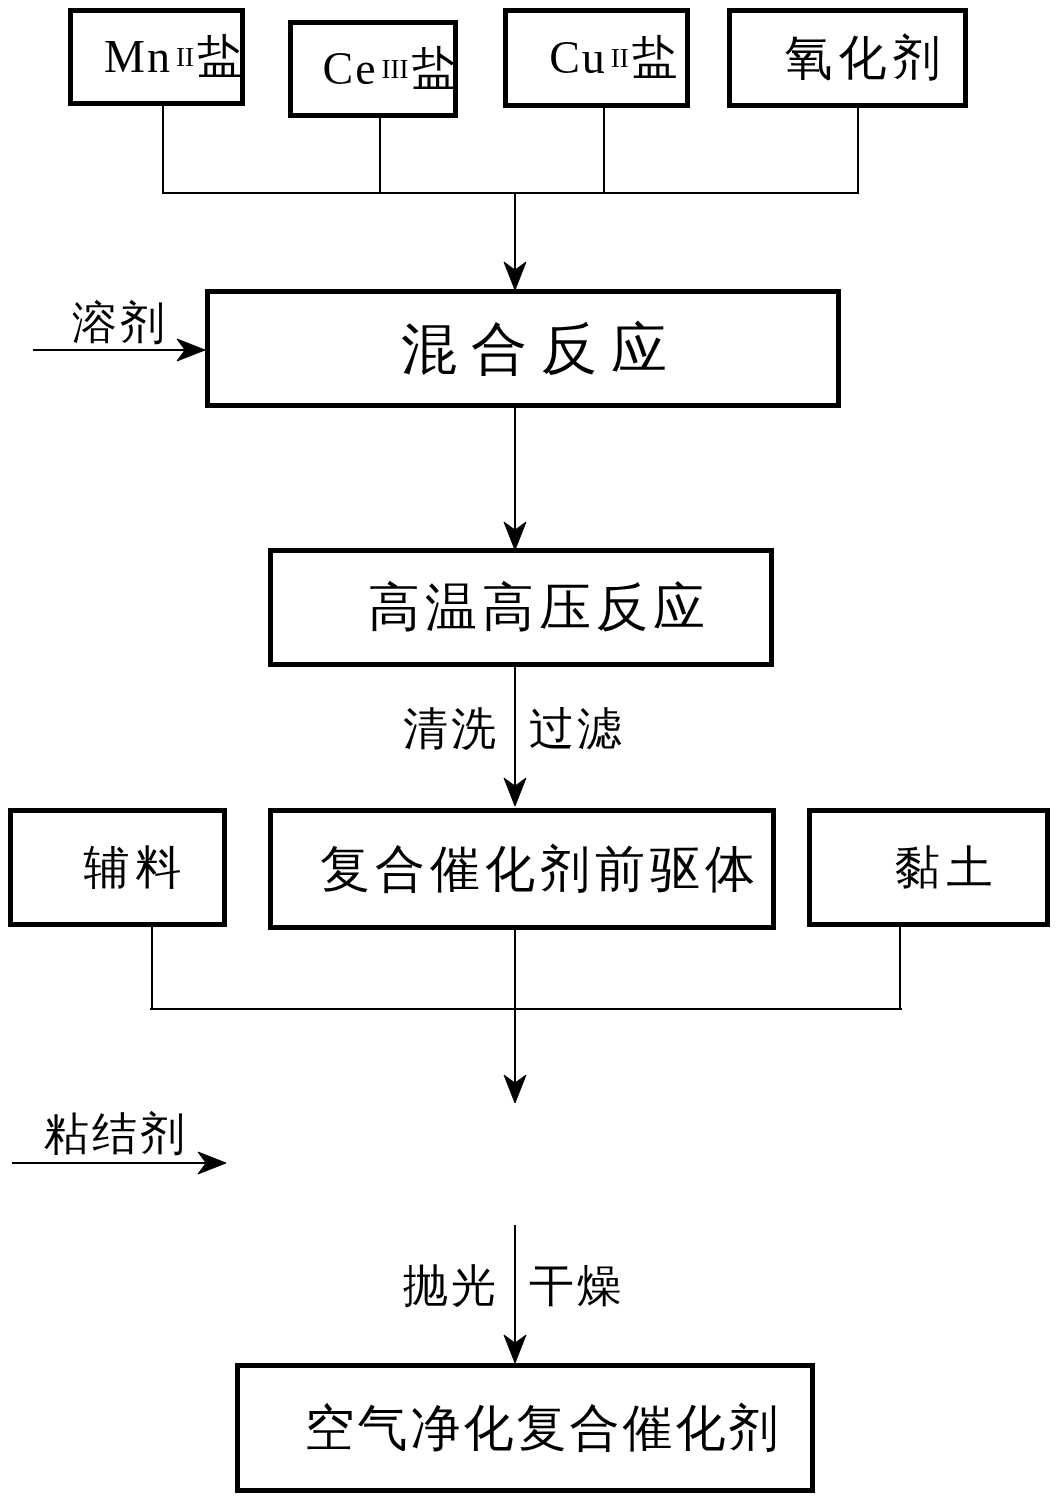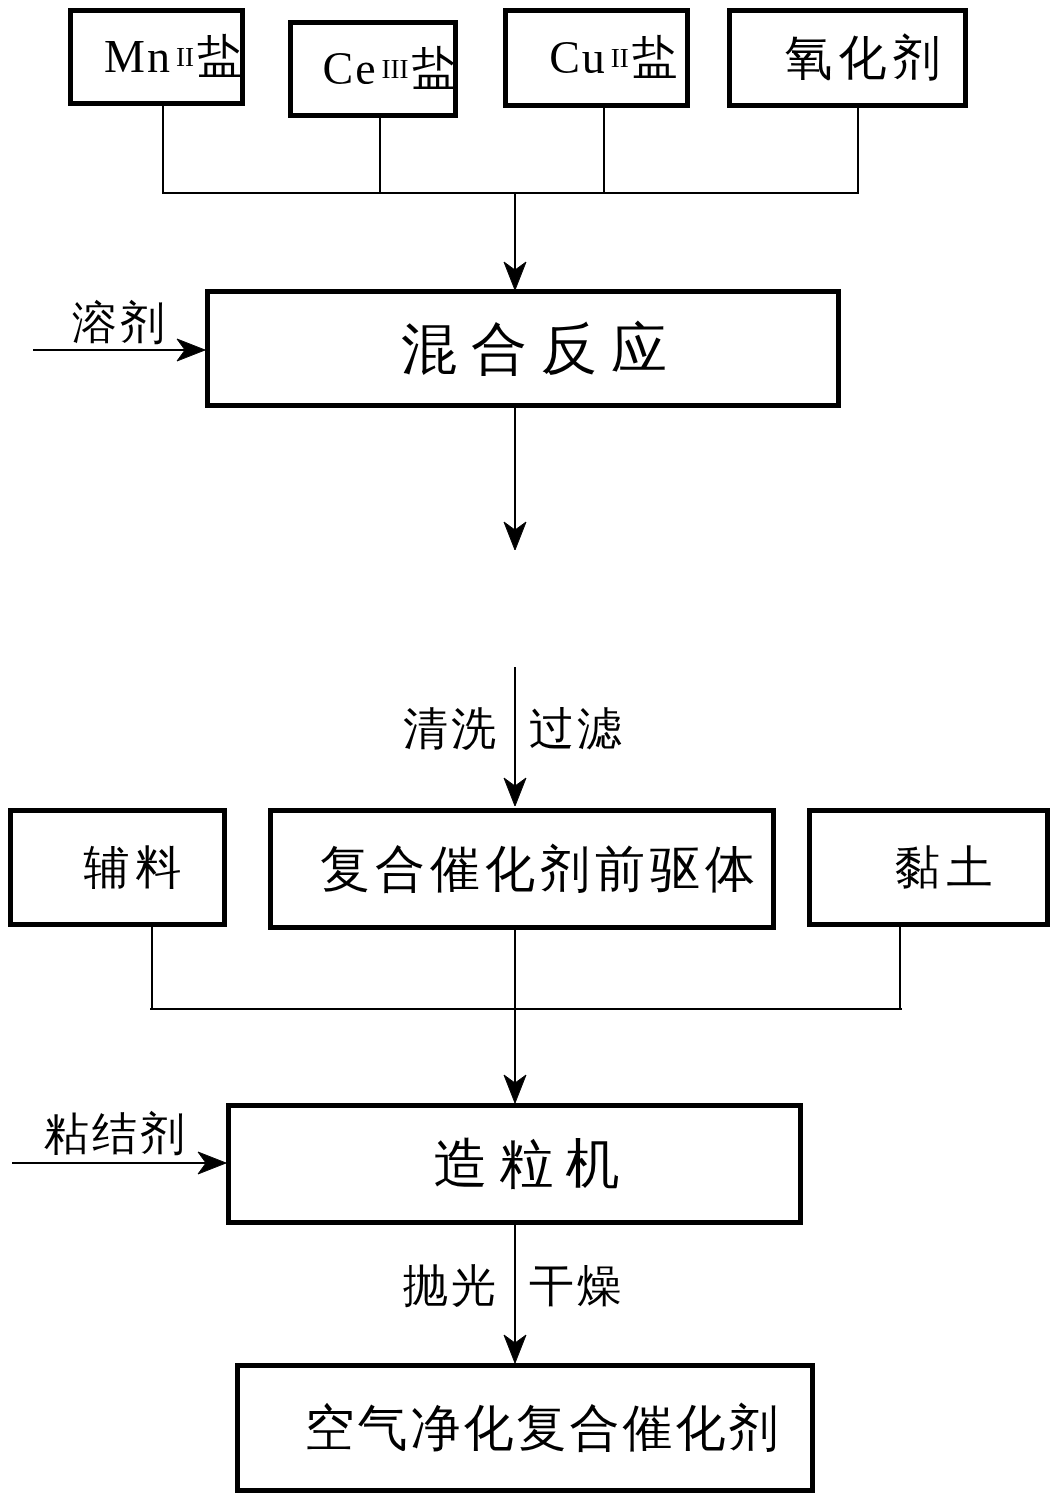--- a/index.html
+++ b/index.html
@@ -140,39 +140,39 @@
   <div class="box box-oxidizer" style="left:727px; top:8px; width:241px; height:100px;">
     <span>氧化剂</span>
   </div>
 
   <div class="box box-mixing" style="left:205px; top:289px; width:636px; height:119px;">
     <span>混合反应</span>
   </div>
 
   <div class="edge-label" style="left:62px; top:299px; width:116px;">溶剂</div>
 
+  <div class="box box-hthp" style="left:268px; top:548px; width:506px; height:119px;">
+    <span>高温高压反应</span>
+  </div>
 
   <div class="edge-label" style="left:399px; top:705px; width:104px;">清洗</div>
   <div class="edge-label" style="left:525px; top:705px; width:104px;">过滤</div>
 
   <div class="box box-side" style="left:8px; top:808px; width:219px; height:119px;">
     <span>辅料</span>
   </div>
 
   <div class="box box-precursor" style="left:268px; top:808px; width:508px; height:122px;font-family:Liberation Serif, serif;">
     <span>复合催化剂前驱体</span>
   </div>
 
   <div class="box box-side" style="left:807px; top:808px; width:243px; height:119px;">
     <span>黏土</span>
   </div>
 
-  <div class="box box-granulator" style="left:226px; top:1103px; width:577px; height:122px;">
-    <span>造粒机</span>
-  </div>
 
   <div class="edge-label" style="left:33px; top:1110px; width:166px;">粘结剂</div>
 
   <div class="edge-label" style="left:399px; top:1262px; width:104px;">抛光</div>
   <div class="edge-label" style="left:525px; top:1262px; width:104px;">干燥</div>
 
   <div class="box box-product" style="left:235px; top:1363px; width:580px; height:130px;">
     <span>空气净化复合催化剂</span>
   </div>
 

